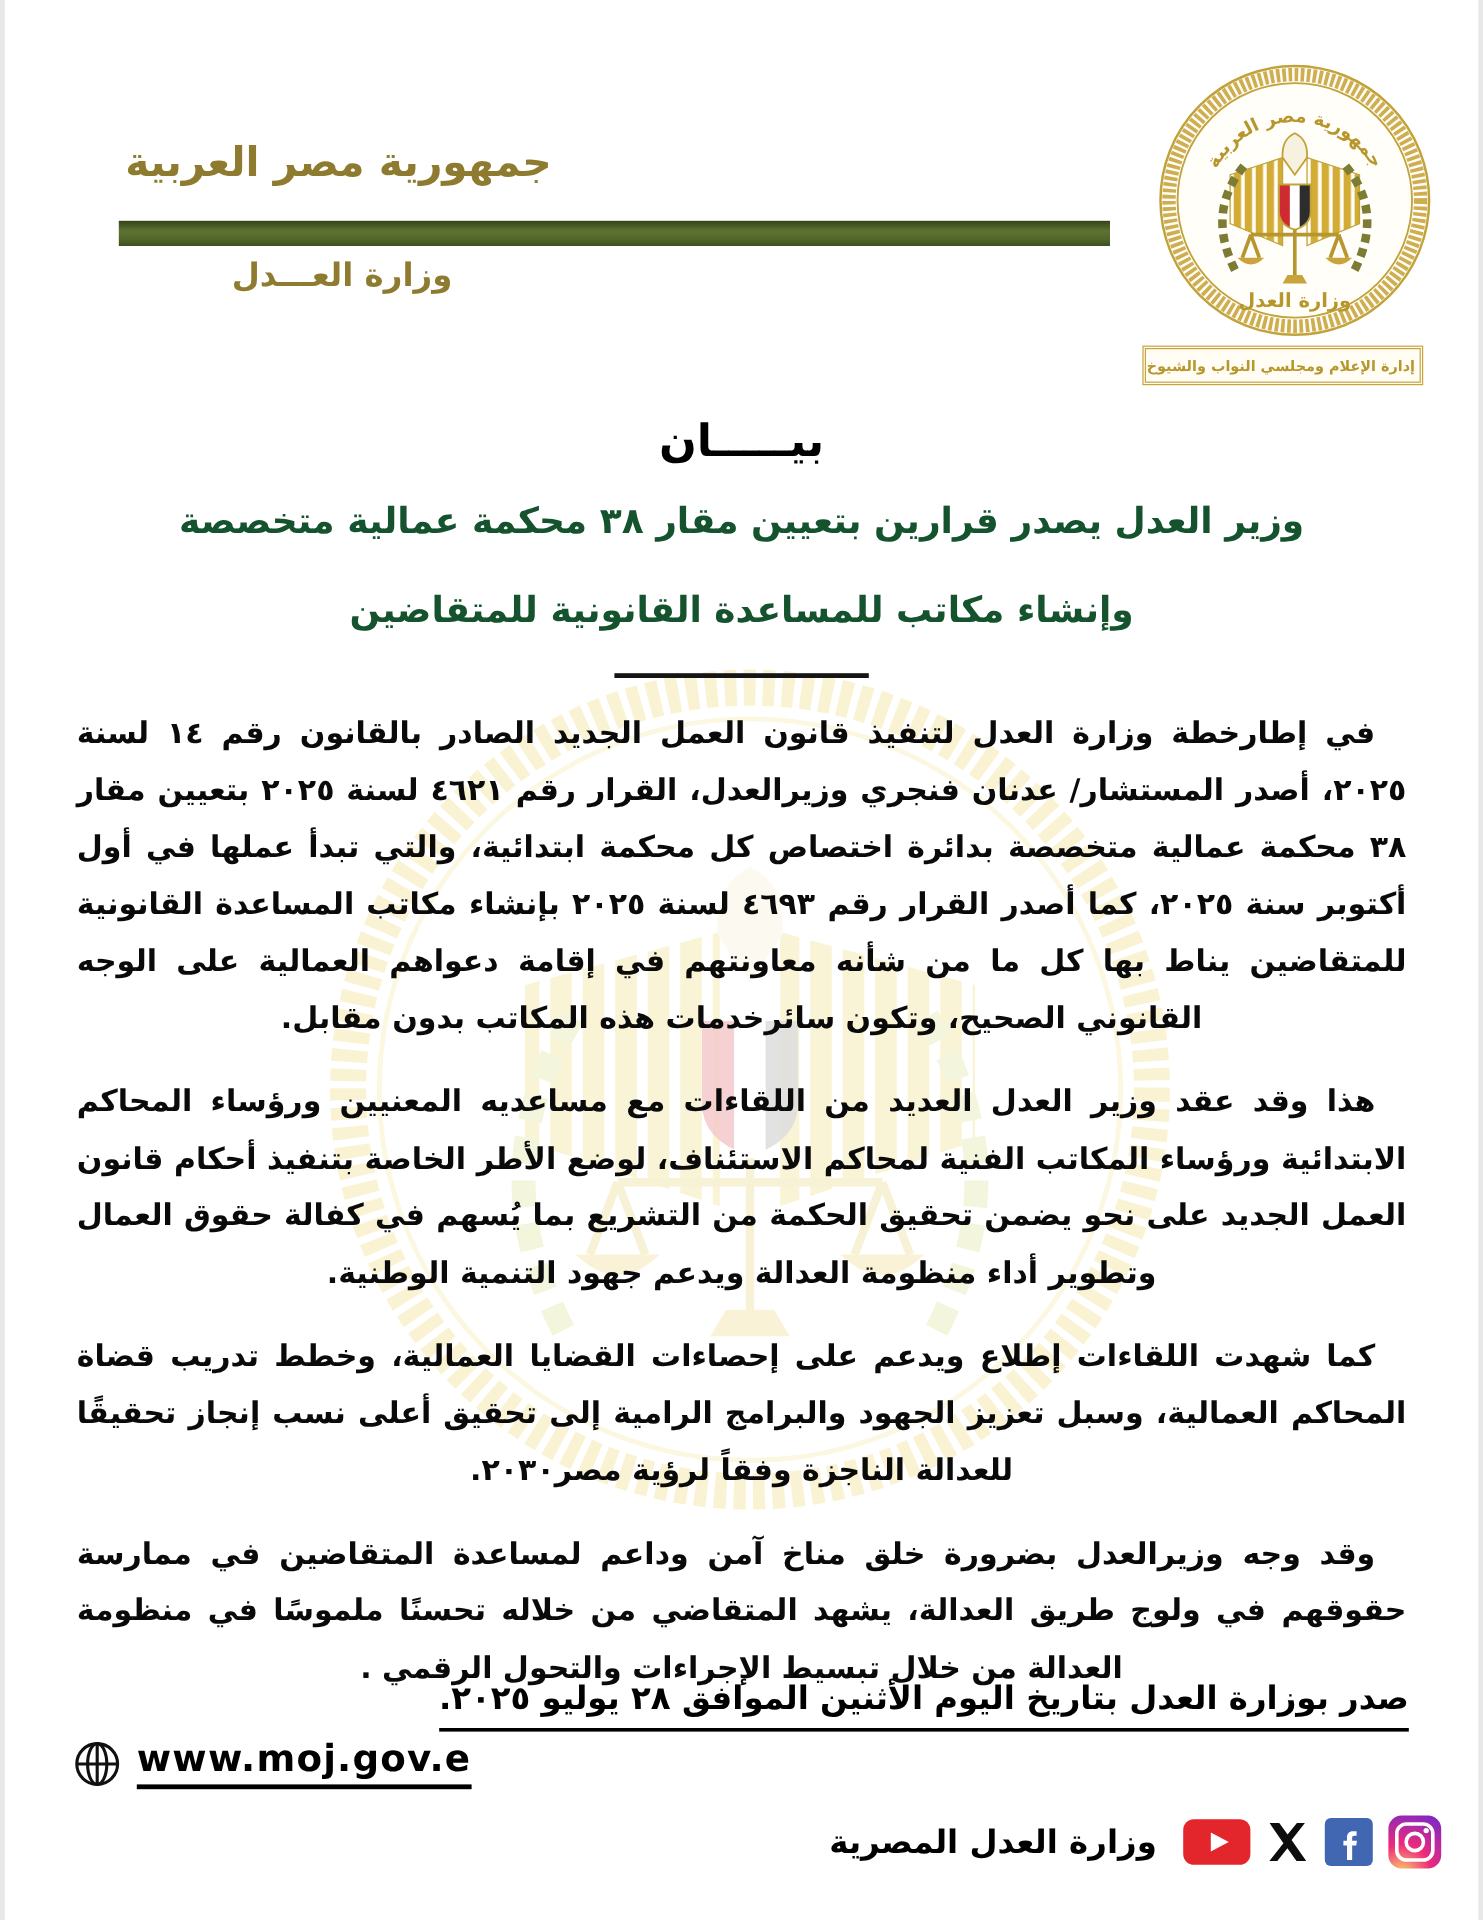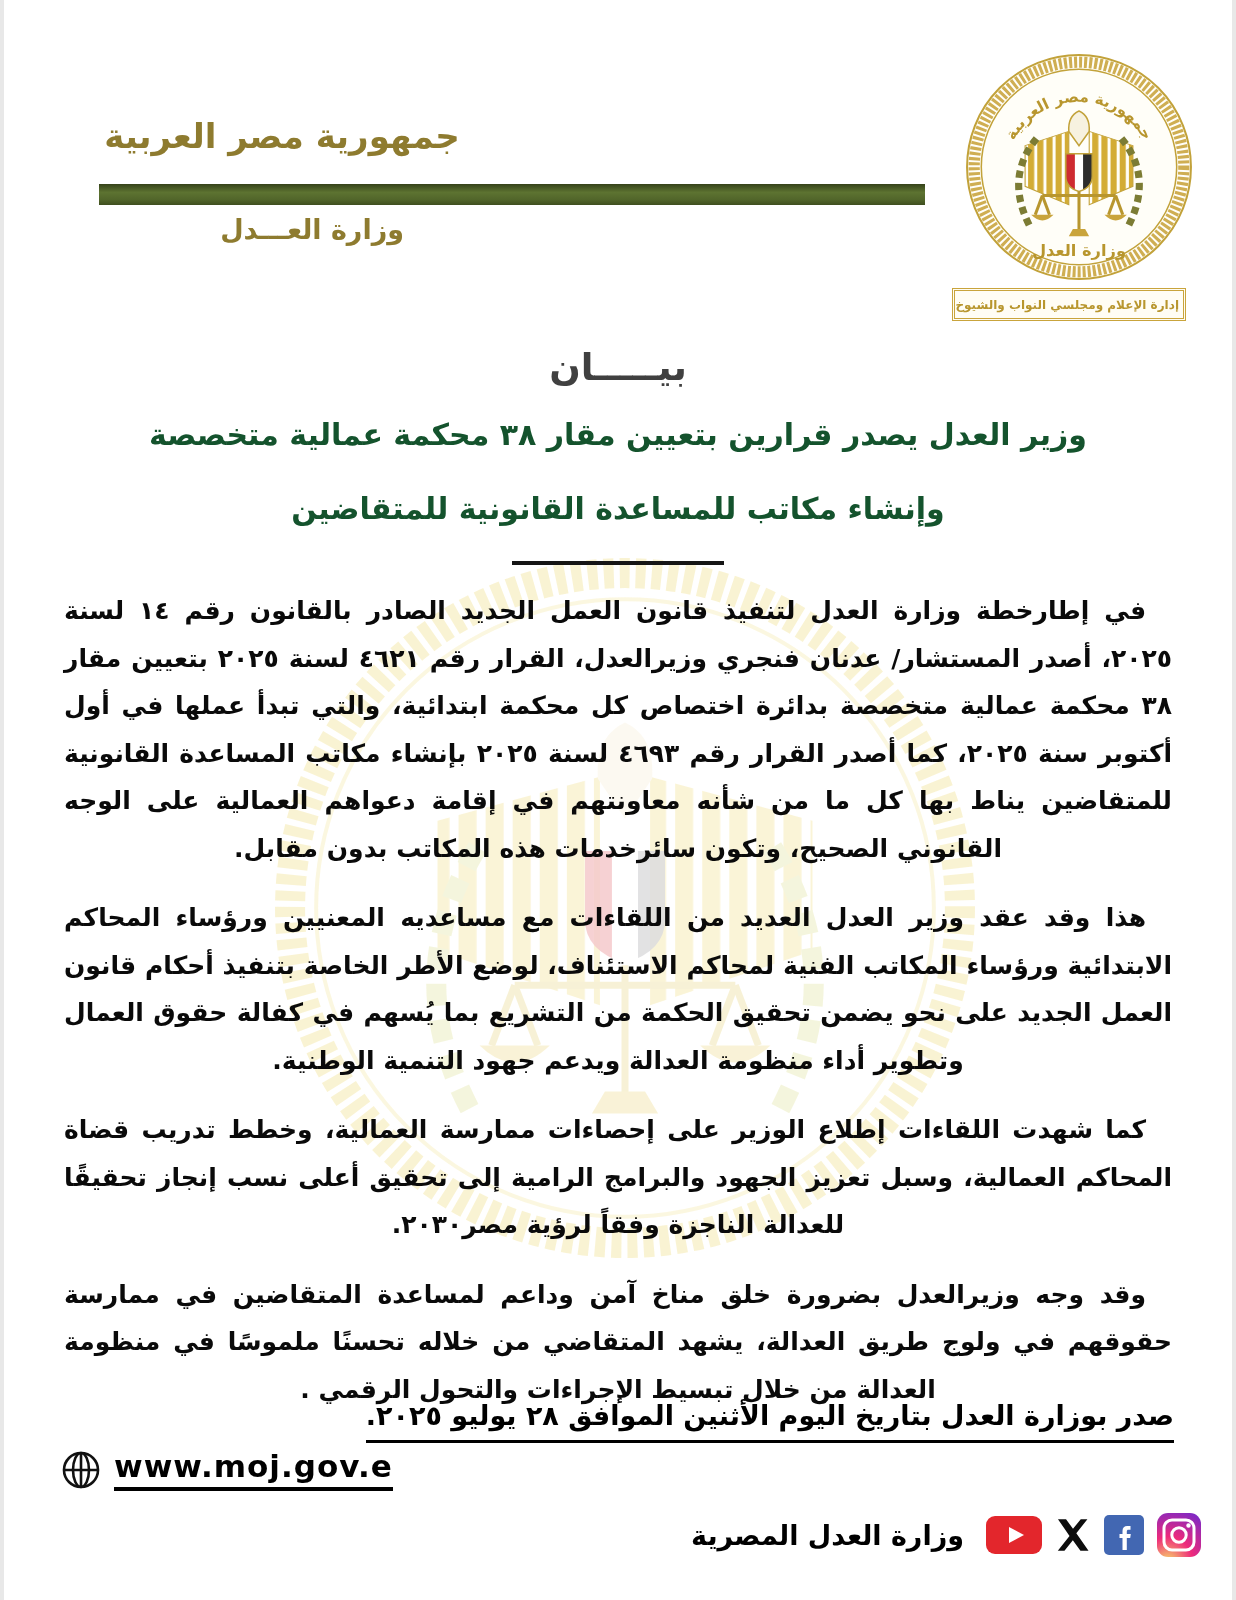--- a/index.html
+++ b/index.html
@@ -17,40 +17,40 @@
     font-size:34px;font-weight:bold;color:#8e7b2f;
     direction:rtl;text-align:center;letter-spacing:1px;
   }
   .green-bar{
     position:absolute;top:184px;left:95px;width:826px;height:21px;
     background:linear-gradient(to bottom,#35421a 0%,#5d7331 40%,#51652a 75%,#3f4e1f 100%);
   }
   .ministry-title{
     position:absolute;top:214px;left:162px;width:238px;
     font-size:27px;font-weight:bold;color:#8e7b2f;
-    direction:rtl;letter-spacing:2px;
+    direction:rtl;text-align:center;letter-spacing:2px;
   }
   .emblem{position:absolute;top:52px;left:960px;width:230px;height:230px;}
   .dept-box{
     position:absolute;top:288px;left:948px;width:234px;
     border:3px double #c9a43c;background:#fffdf4;
     padding:7px 4px 6px;box-sizing:border-box;
     font-size:12px;font-weight:bold;color:#b8962e;
     direction:rtl;text-align:left;white-space:nowrap;overflow:hidden;
   }
   
   .watermark{
     position:absolute;top:552px;left:265px;width:712px;height:712px;
     opacity:.30;z-index:0;pointer-events:none;
   }
   
   .main{position:absolute;top:346px;left:0;width:100%;z-index:2;}
   .bayan{
     margin:0;text-align:center;direction:rtl;
-    font-size:37px;font-weight:bold;color:#404040;
+    font-size:37px;font-weight:bold;color:#000000;
   }
   .stmt-title{
     margin:17px 40px 0;text-align:center;direction:rtl;
     font-size:30px;font-weight:bold;color:#14532d;line-height:1.9;
   }
   .divider{width:212px;height:4px;background:#151515;margin:24px auto 0;}
   .paragraphs{
     margin:14px 60px 0;direction:rtl;
     text-align:justify;text-align-last:center;
   }
@@ -179,21 +179,21 @@
   </div>
 
   <div class="main">
     <h1 class="bayan">بيـــــان</h1>
     <h2 class="stmt-title">وزير العدل يصدر قرارين بتعيين مقار ٣٨ محكمة عمالية متخصصة</h2>
     <h2 class="stmt-title">وإنشاء مكاتب للمساعدة القانونية للمتقاضين</h2>
     <div class="divider"></div>
     <div class="paragraphs">
       <p>في إطارخطة وزارة العدل لتنفيذ قانون العمل الجديد الصادر بالقانون رقم ١٤ لسنة ٢٠٢٥، أصدر المستشار/ عدنان فنجري وزيرالعدل، القرار رقم ٤٦٢١ لسنة ٢٠٢٥ بتعيين مقار ٣٨ محكمة عمالية متخصصة بدائرة اختصاص كل محكمة ابتدائية، والتي تبدأ عملها في أول أكتوبر سنة ٢٠٢٥، كما أصدر القرار رقم ٤٦٩٣ لسنة ٢٠٢٥ بإنشاء مكاتب المساعدة القانونية للمتقاضين يناط بها كل ما من شأنه معاونتهم في إقامة دعواهم العمالية على الوجه القانوني الصحيح، وتكون سائرخدمات هذه المكاتب بدون مقابل.</p>
       <p>هذا وقد عقد وزير العدل العديد من اللقاءات مع مساعديه المعنيين ورؤساء المحاكم الابتدائية ورؤساء المكاتب الفنية لمحاكم الاستئناف، لوضع الأطر الخاصة بتنفيذ أحكام قانون العمل الجديد على نحو يضمن تحقيق الحكمة من التشريع بما يُسهم في كفالة حقوق العمال وتطوير أداء منظومة العدالة ويدعم جهود التنمية الوطنية.</p>
-      <p>كما شهدت اللقاءات إطلاع الوزير على إحصاءات ممارسة العمالية، وخطط تدريب قضاة المحاكم العمالية، وسبل تعزيز الجهود والبرامج الرامية إلى تحقيق أعلى نسب إنجاز تحقيقًا للعدالة الناجزة وفقاً لرؤية مصر٢٠٣٠.</p>
+      <p>كما شهدت اللقاءات إطلاع ويدعم على إحصاءات القضايا العمالية، وخطط تدريب قضاة المحاكم العمالية، وسبل تعزيز الجهود والبرامج الرامية إلى تحقيق أعلى نسب إنجاز تحقيقًا للعدالة الناجزة وفقاً لرؤية مصر٢٠٣٠.</p>
       <p>وقد وجه وزيرالعدل بضرورة خلق مناخ آمن وداعم لمساعدة المتقاضين في ممارسة حقوقهم في ولوج طريق العدالة، يشهد المتقاضي من خلاله تحسنًا ملموسًا في منظومة العدالة من خلال تبسيط الإجراءات والتحول الرقمي .</p>
     </div>
   </div>
 
   <div class="issued">صدر بوزارة العدل بتاريخ اليوم الأثنين  الموافق ٢٨ يوليو ٢٠٢٥.</div>
 
   <div class="site">
     <span class="icon-btn">
       <svg width="42" height="42" viewBox="0 0 42 42" fill="none" stroke="#111" stroke-width="2.6">
         <circle cx="21" cy="21" r="17"></circle>

